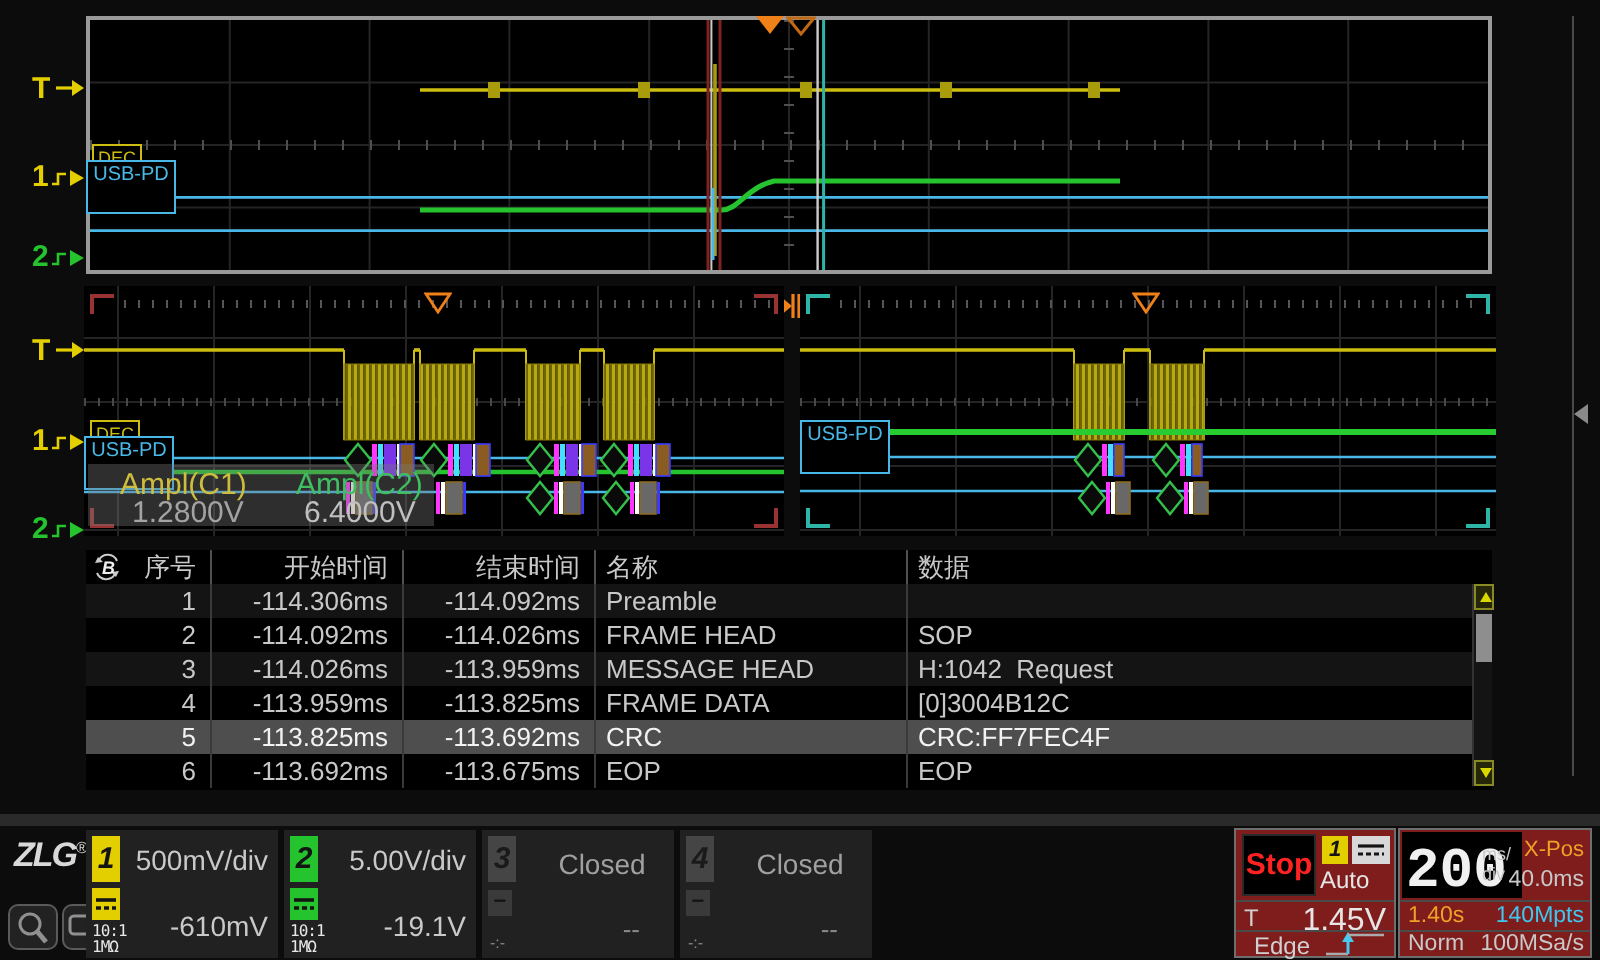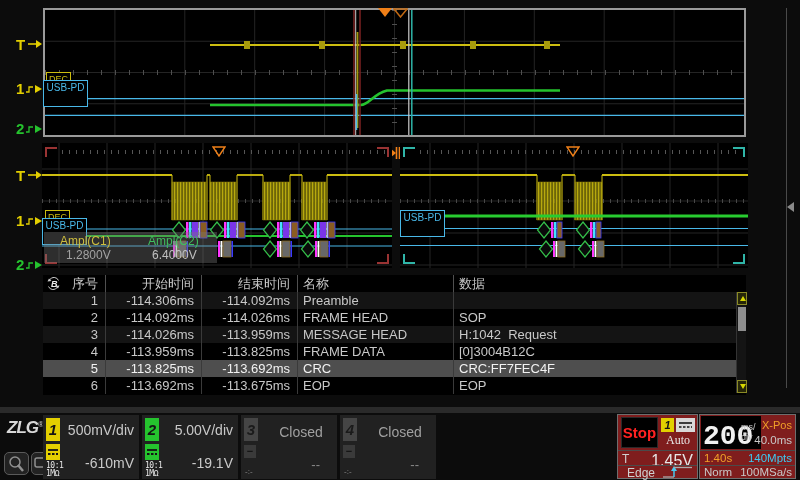--- a/index.html
+++ b/index.html
@@ -7,21 +7,21 @@
   .screen { position:relative; width:800px; height:480px; background:#0c0c0c; overflow:hidden; }
   .abs { position:absolute; }
   .mk { position:absolute; display:flex; align-items:center; height:16px; font-weight:bold; font-size:15px; }
   .mk svg { display:block; }
   .panel { position:absolute; background:#000; }
   #panel1 { left:43px; top:8px; width:703px; height:129px; border:2px solid #9a9a9a; }
   .lblbox { position:absolute; background:#000; text-align:center; font-size:10px; line-height:13px; }
   .usbpd { border:1px solid #49b8e8; color:#49b8e8; width:45px; height:27px; }
   .decbox { border:1px solid #cdbd10; color:#cdbd10; width:25px; height:14px; font-size:9px; line-height:12px; }
   .tri-down { width:0; height:0; border-left:7px solid transparent; border-right:7px solid transparent; border-top:9px solid #f08018; }
-  .meas { position:absolute; left:44px; top:232px; width:173px; height:31px; background:rgba(120,120,120,0.38); font-size:12px; }
+  .meas { position:absolute; left:44px; top:232px; width:173px; height:31px; background:rgba(120,120,120,0.38); font-size:15px; }
   .meas span { position:absolute; white-space:nowrap; }
   .tbl { position:absolute; left:43px; top:275px; width:703px; height:120px; background:#000; color:#c8c8c8; font-size:13px; }
   .trow { display:grid; grid-template-columns:63px 96px 96px 156px 1fr; height:17px; line-height:17px; }
   .trow.odd { background:#141414; }
   .trow.sel { background:#4e4e4e; color:#f2f2f2; }
   .tc { overflow:hidden; white-space:pre; }
   .tc.r { text-align:right; padding-right:7px; border-right:1px solid #3a3a3a; }
   .tc.l { padding-left:5px; border-right:1px solid #3a3a3a; }
   .tc.last { border-right:none; }
   .thead .tc { border-right-color:#505050; }
@@ -455,21 +455,21 @@
 
     <div class="grpbox" style="left:617px;width:81px;">
       <div class="abs" style="left:3px;top:2px;width:37px;height:31px;background:#000;border:1px solid #2a2a2a;text-align:center;line-height:29px;font-weight:bold;font-size:15px;color:#ff2222;">Stop</div>
       <div class="abs" style="left:43px;top:3px;width:13px;height:14px;background:#e3cf00;color:#141414;font-style:italic;font-weight:bold;font-size:11px;text-align:center;line-height:14px;">1</div>
       <div class="abs" style="left:58px;top:3px;width:19px;height:14px;background:#d8d8d8;">
         <svg width="19" height="14">
             <line x1="3" y1="5" x2="16" y2="5" stroke="#141414" stroke-width="1.6"></line>
             <line x1="3" y1="9" x2="16" y2="9" stroke="#141414" stroke-width="1.6" stroke-dasharray="2.5 1.5"></line>
           </svg>
       </div>
-      <div class="abs" style="left:42px;top:18px;width:36px;height:15px;text-align:center;font-size:12px;color:#e6e6e6;font-family:Liberation Serif, serif;">Auto</div>
+      <div class="abs" style="left:42px;top:18px;width:36px;height:15px;font-size:12px;color:#e6e6e6;">Auto</div>
       <div class="hr" style="top:35px;"></div>
       <div class="abs" style="left:4px;top:37px;font-size:12px;color:#d0d0d0;">T</div>
       <div class="abs" style="right:4px;top:37px;font-size:16px;color:#e6e6e6;text-align:right;">1.45V</div>
       <div class="hr" style="top:50px;"></div>
       <div class="abs" style="left:9px;top:51px;font-size:12px;color:#d0d0d0;">Edge</div>
       <svg class="abs" style="left:44px;top:51px;" width="32" height="13">
         <path d="M1,11 h11" stroke="#aaa" stroke-width="1.3"></path>
           <path d="M12,11 V4" stroke="#49c8ee" stroke-width="1.5"></path>
           <polygon points="9,5 12,0 15,5" fill="#49c8ee"></polygon>
           <path d="M12,1.5 h18" stroke="#aaa" stroke-width="1.3"></path>

